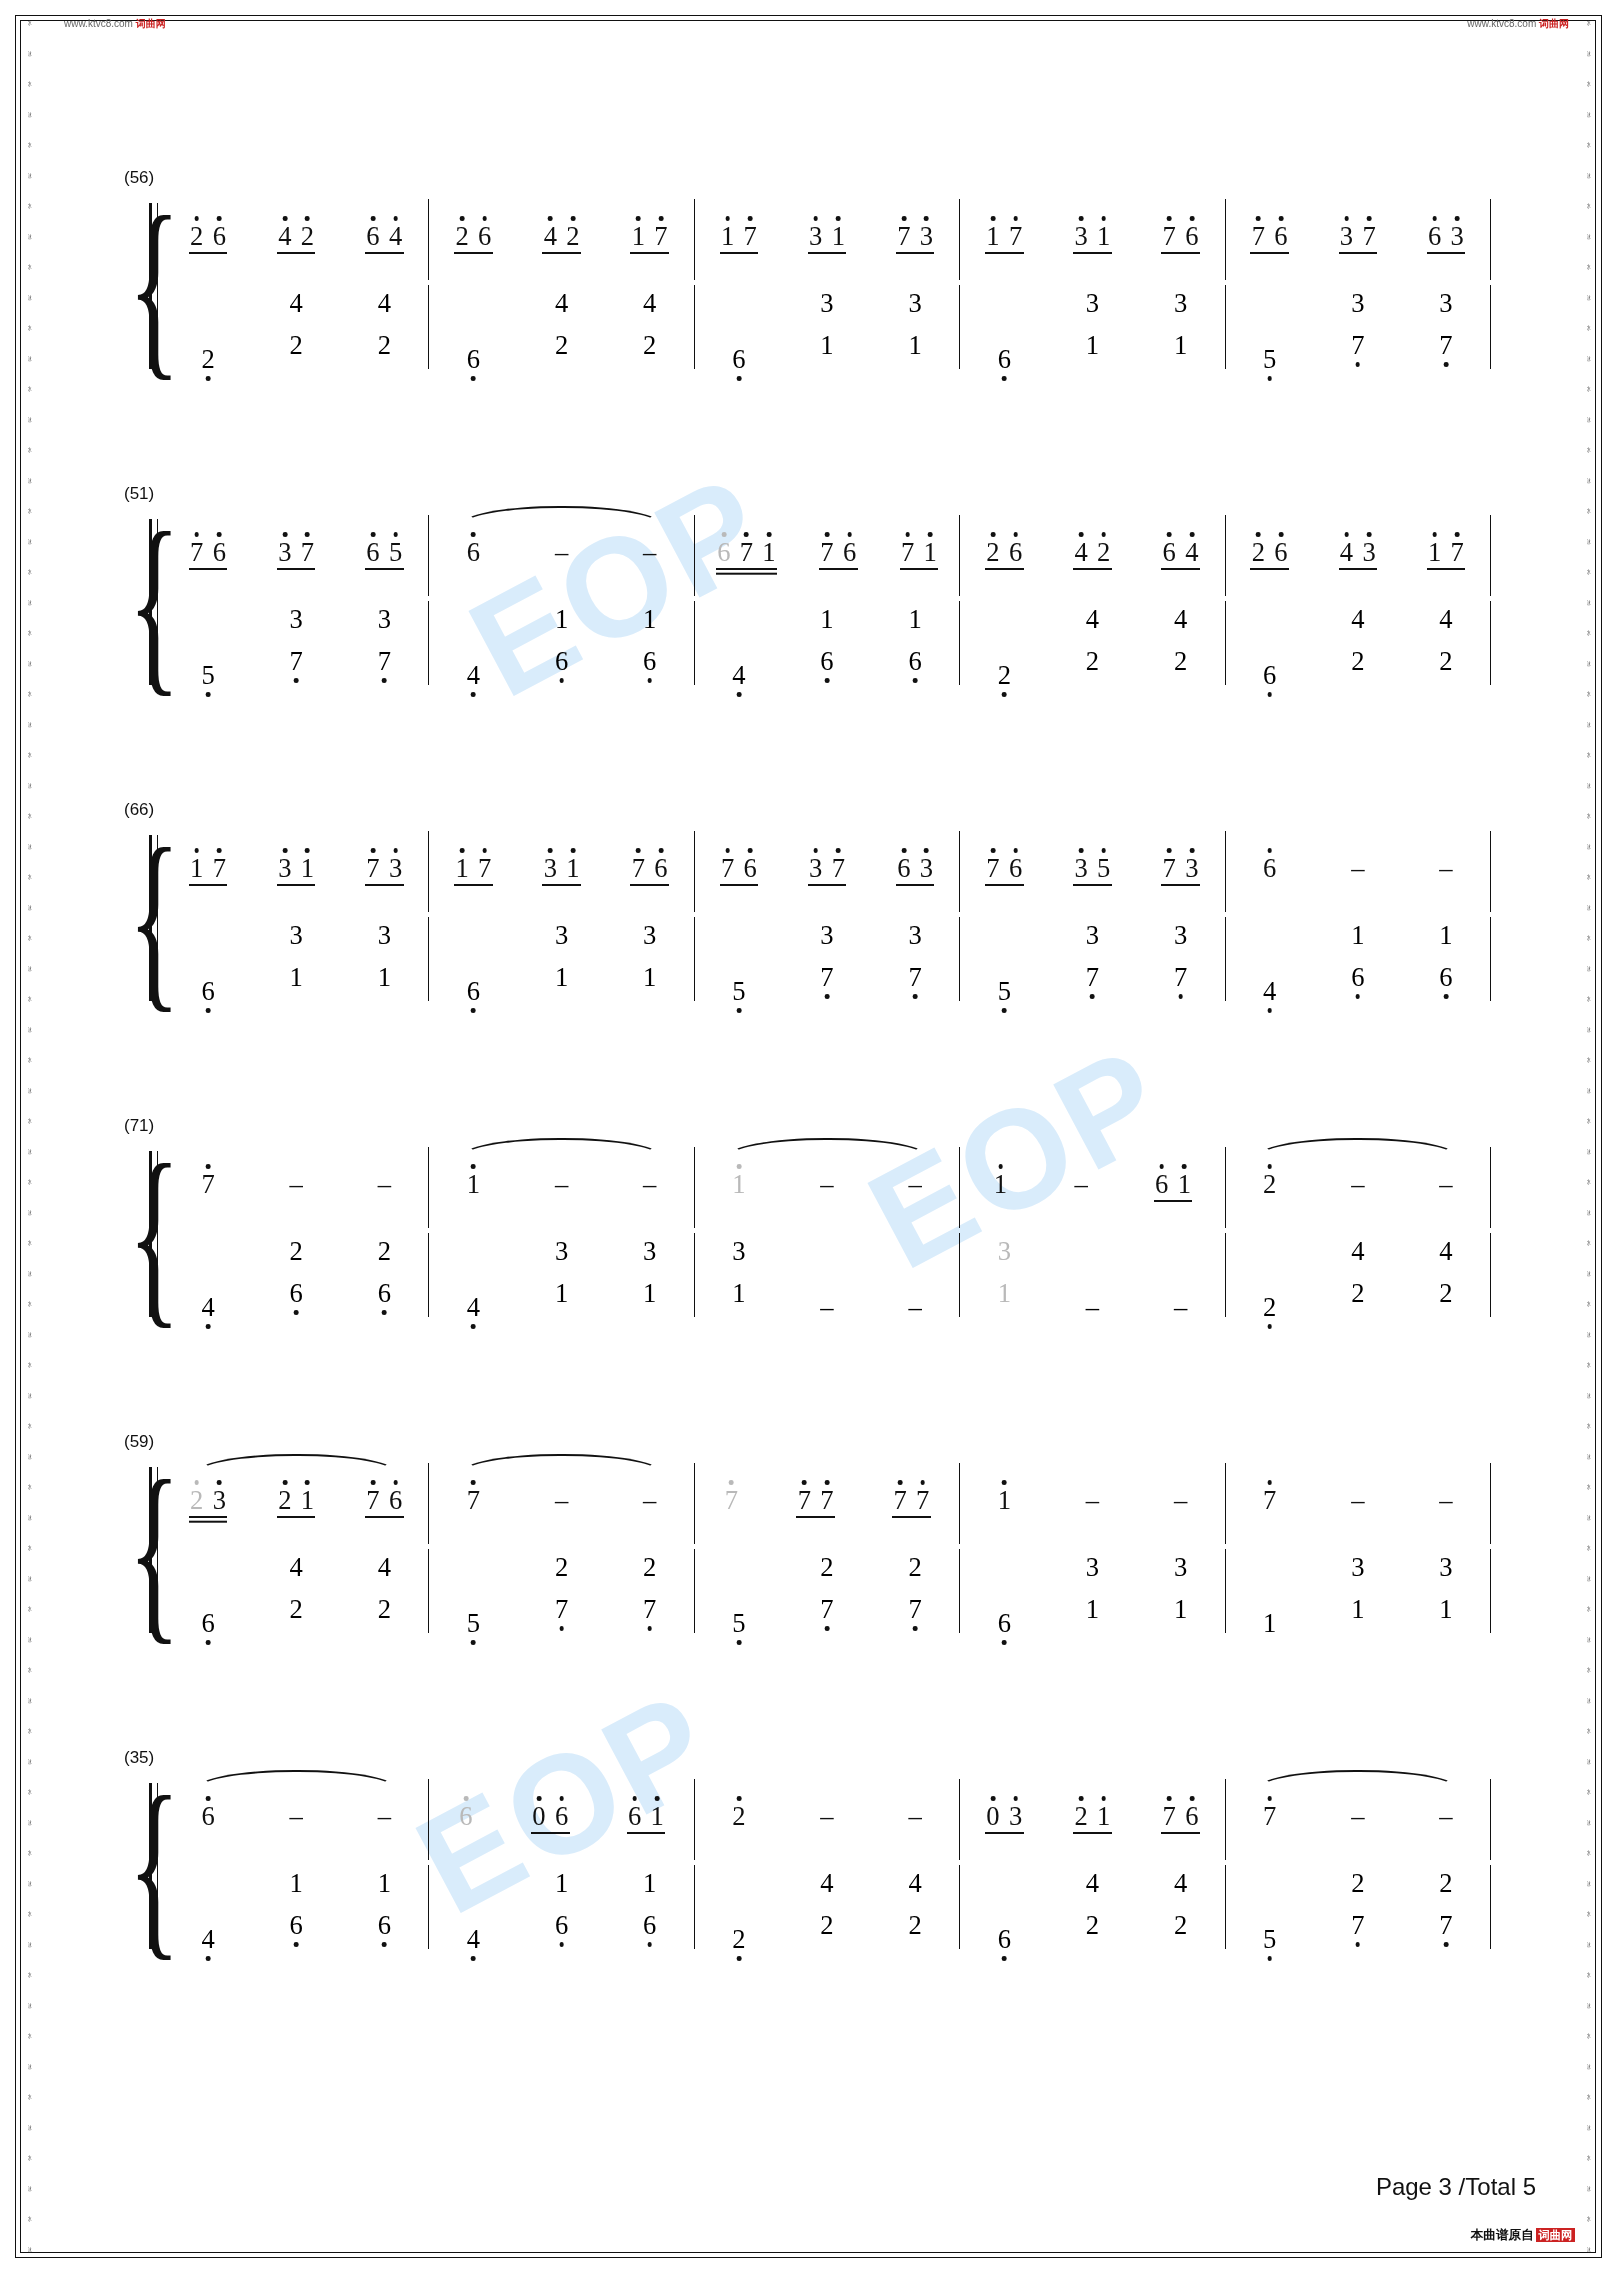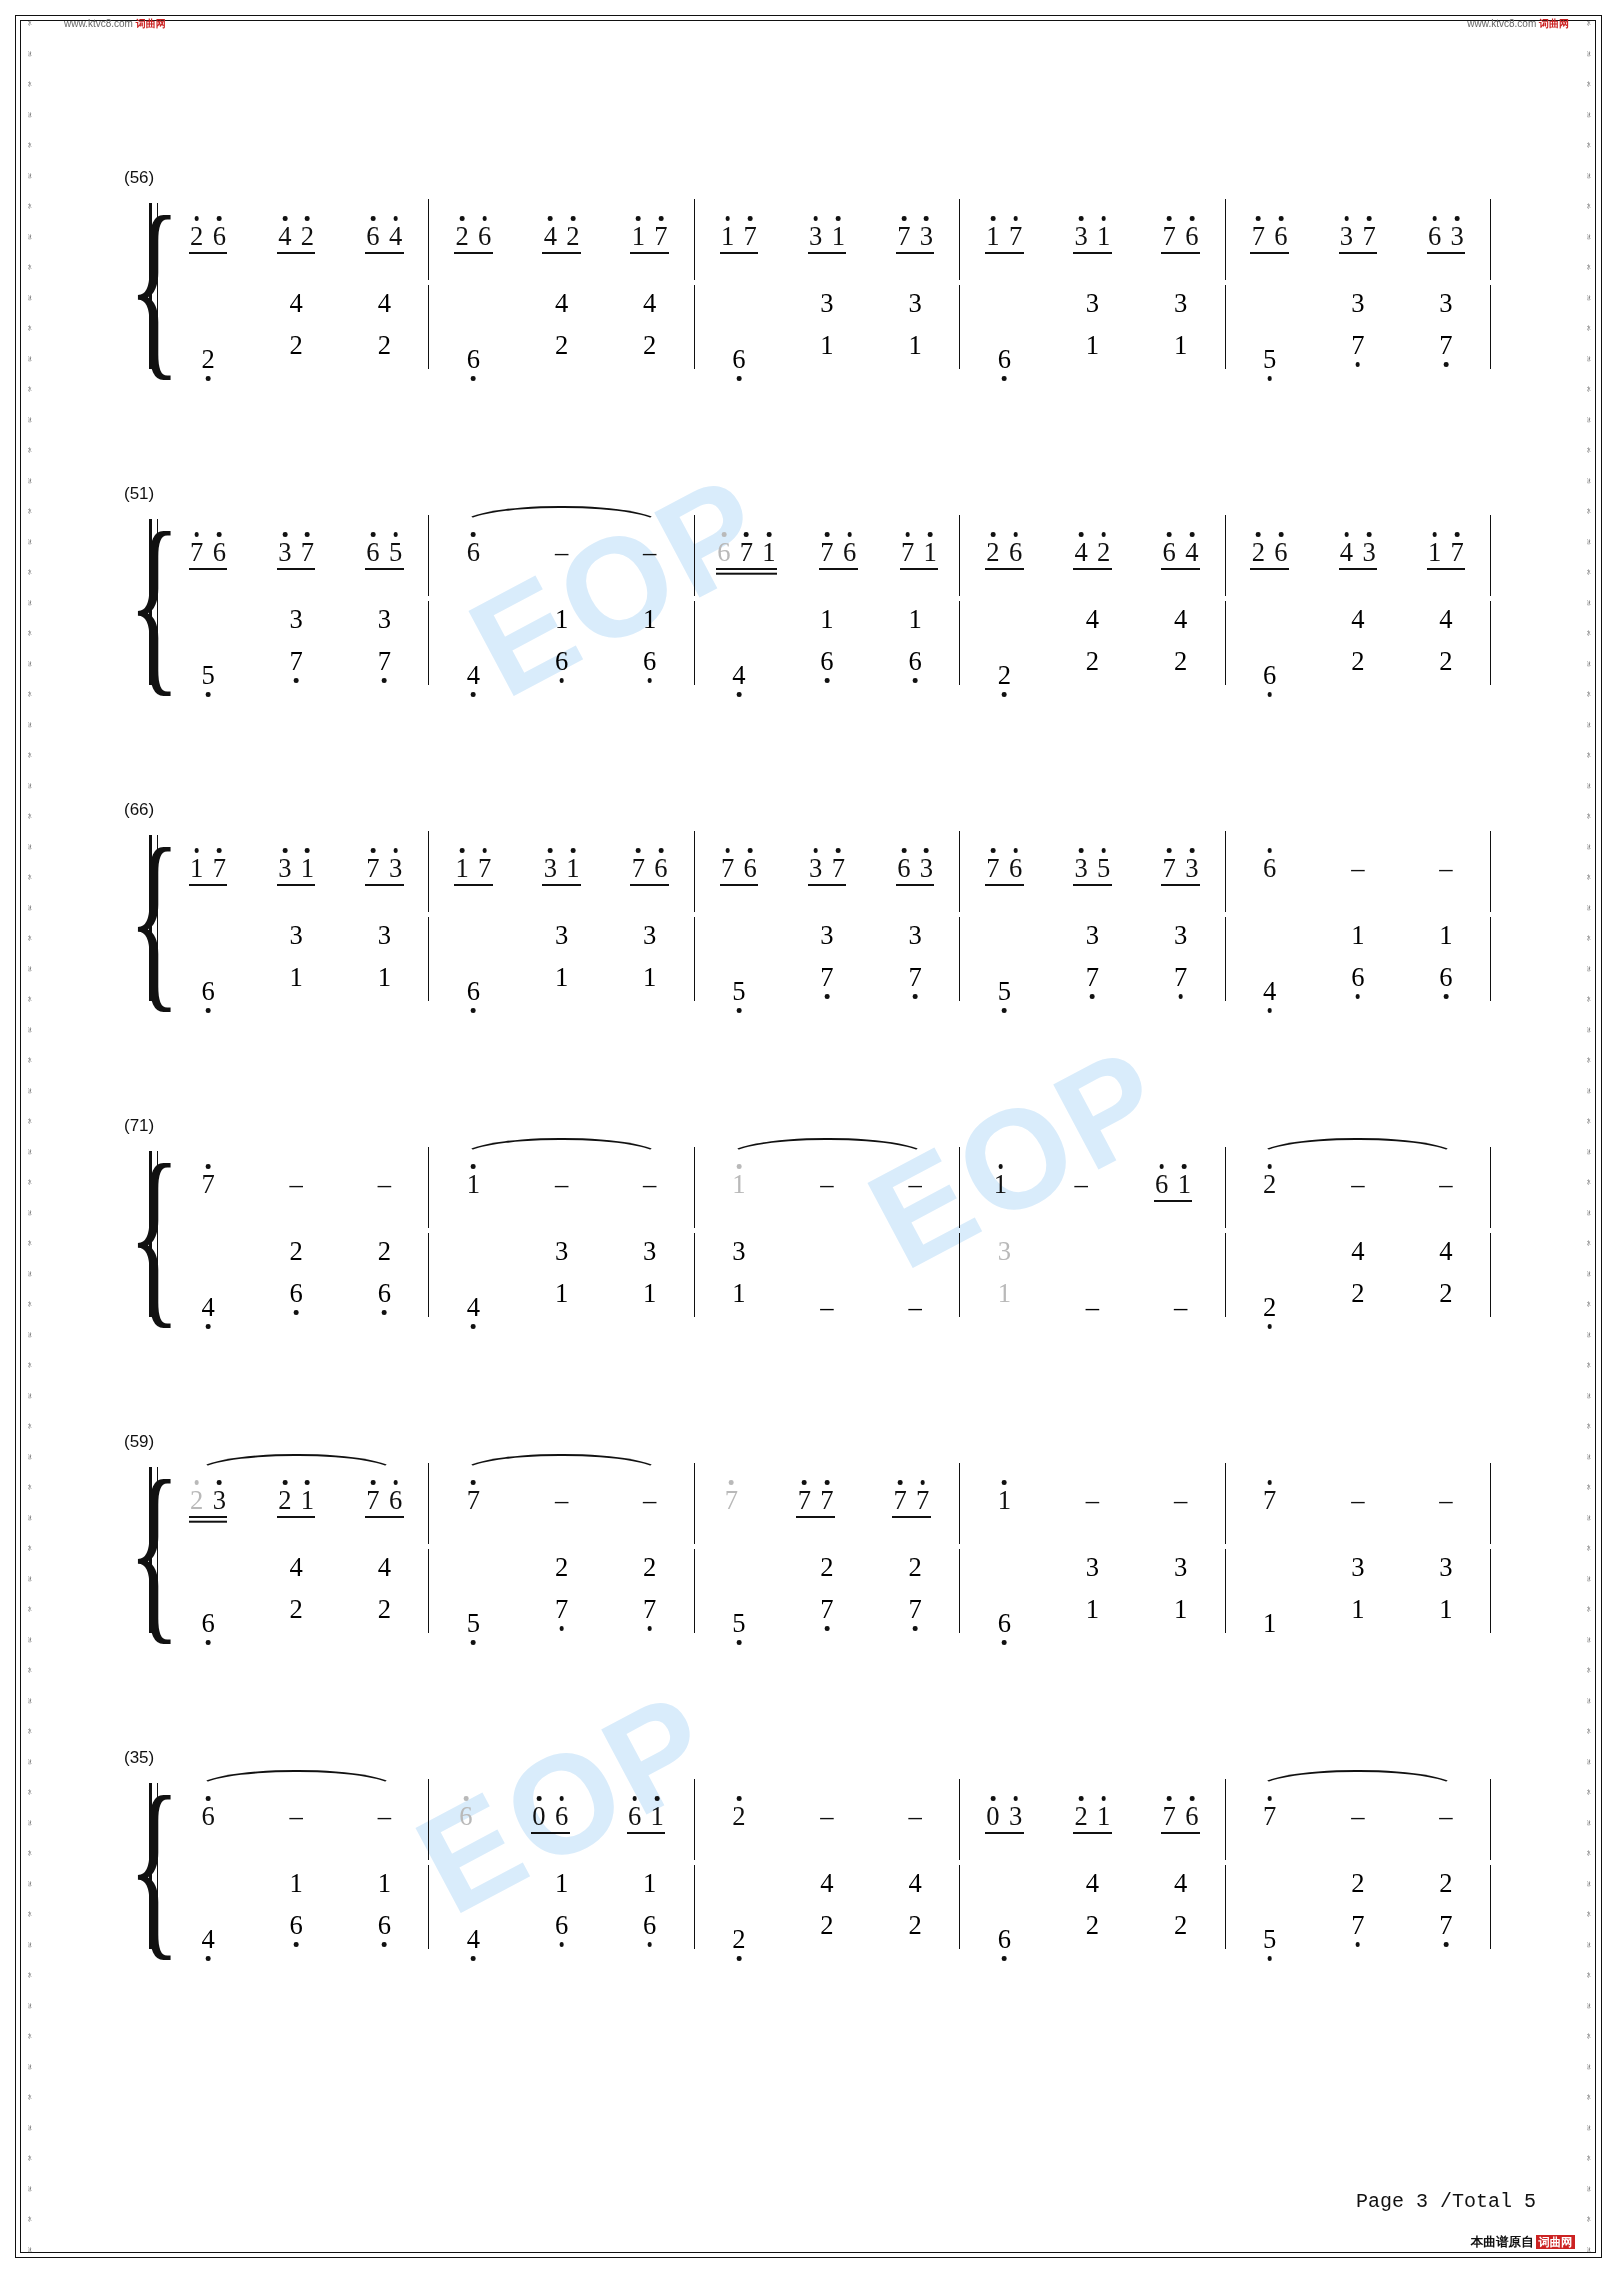--- a/index.html
+++ b/index.html
@@ -67,21 +67,21 @@
   .wm-top-left {
     left: 64px; top: 17.3px;
     font-size: 10px; color: #666;
   }
   .wm-top-right {
     right: 47px; top: 17.3px;
     font-size: 10px; color: #666;
   }
   .wm-cn { color: #c22; font-weight: bold; }
   .wm-bottom-right {
-    right: 41px; bottom: 22px;
+    right: 41px; bottom: 29px;
     font-size: 12.6px; color: #111; font-weight: bold;
   }
   .wm-bottom-right .wm-cn2 {
     color: #fff;
     background: #c22;
     padding: 0.7px 2.7px;
     margin-left: 2px;
     font-size: 11.3px;
   }
   .eop {
@@ -243,23 +243,23 @@
     border-bottom: none;
     border-left-color: transparent;
     border-right-color: transparent;
     border-radius: 50% 50% 0 0 / 100% 100% 0 0;
     height: 17.3px;
     pointer-events: none;
   }
   .page-footer {
     position: absolute;
     right: 80px;
-    bottom: 60px;
-    font-family: Liberation Mono, monospace;
-    font-size: 20px;
+    bottom: 72px;
+    font-family: Liberation Sans, sans-serif;
+    font-size: 24px;
     color: #111;
   }
 </style>
 </head>
 <body>
 
 <div id="sheet">
 
   <div class="page-border"></div>
   <div class="page-border-inner"></div>

